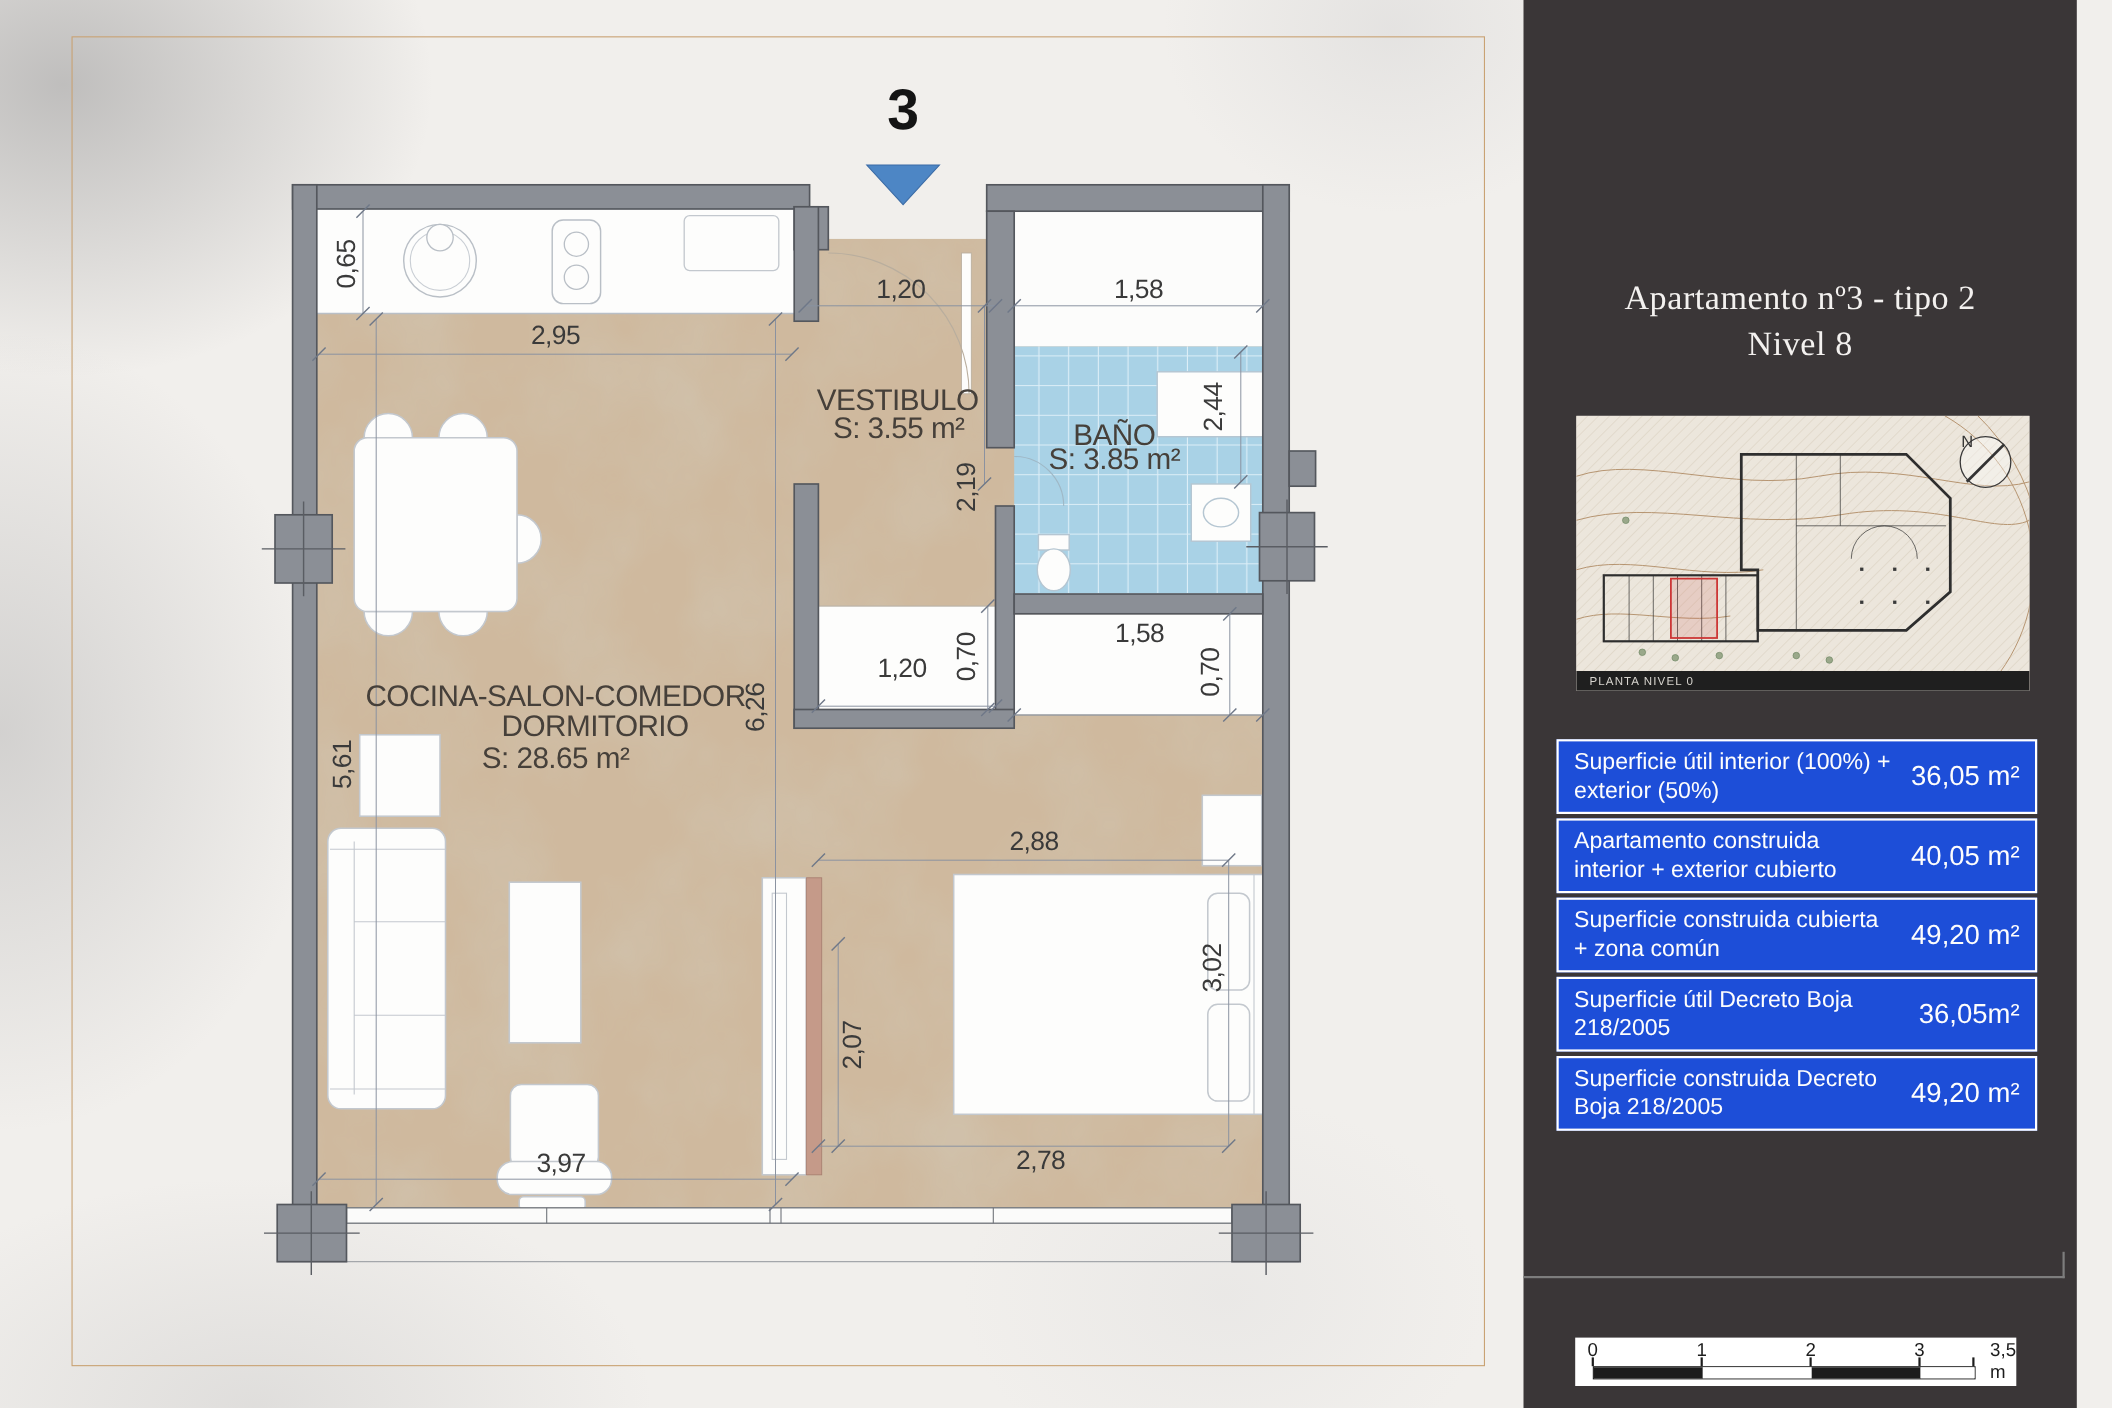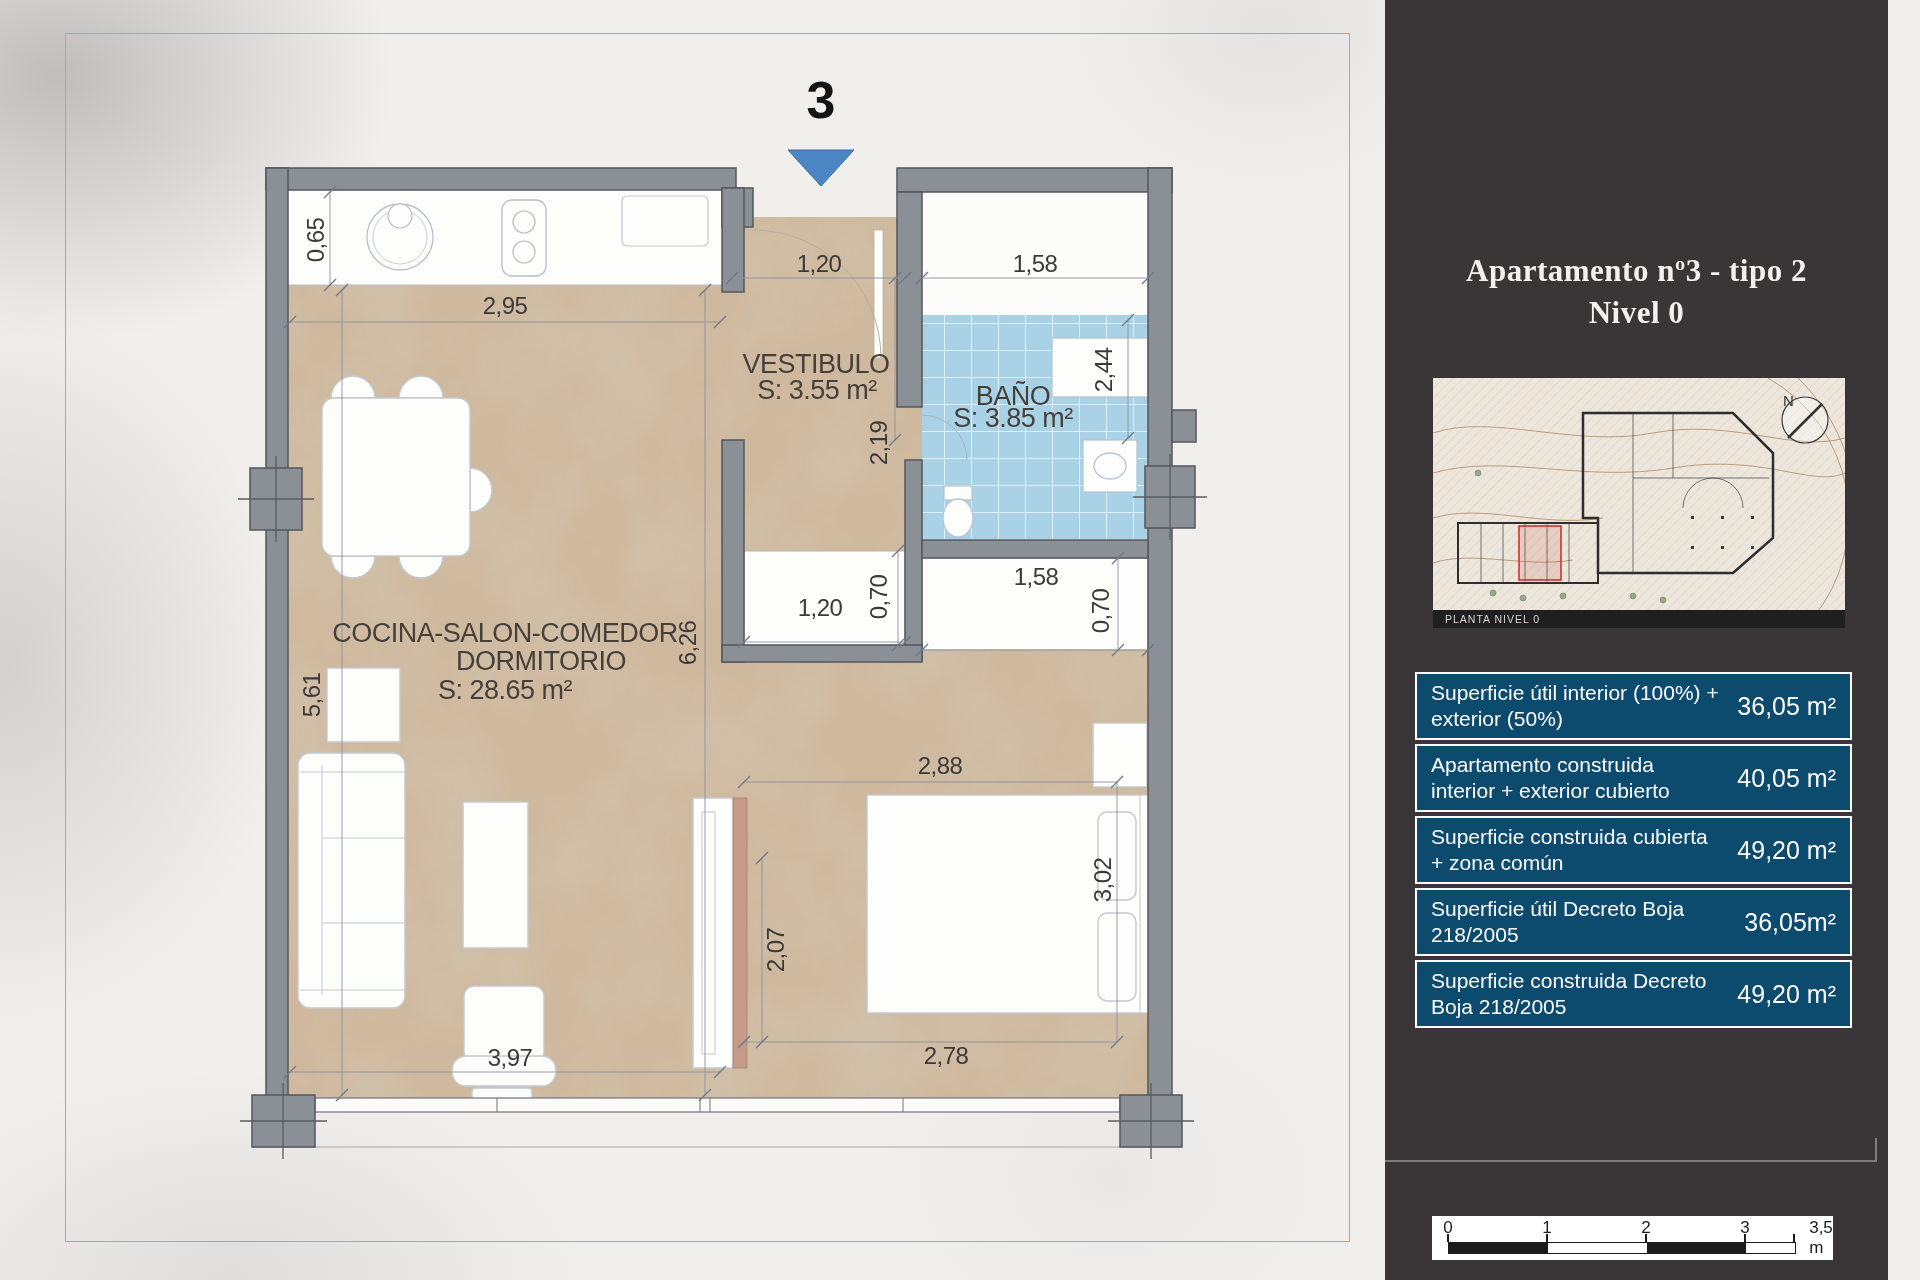--- a/index.html
+++ b/index.html
@@ -28,33 +28,33 @@
   .pl.rot{transform:translate(-50%,-50%) rotate(-90deg);}
   .pl.room{color:#46403a;font-size:27px;}
   .pl.big{font-size:52px;font-weight:bold;color:#141414;letter-spacing:0;}
   
   .sidebar{
     position:absolute;left:1385px;top:0;width:503px;height:1280px;
     background:#3a3637;color:#fff;
   }
   .sb-title{
     position:absolute;top:250px;left:0;width:100%;text-align:center;
-    font-family:"Liberation Serif",serif;font-weight:700;
+    font-family:"Liberation Serif",serif;font-weight:400;
     font-size:31px;line-height:42px;color:#f3f1ef;letter-spacing:.5px;
   }
   .miniplan{
     position:absolute;left:48px;top:378px;width:412px;height:250px;
     background:#ece6dc;
   }
   .sb-table{
     position:absolute;left:30px;top:672px;width:437px;
     display:flex;flex-direction:column;gap:4px;
   }
   .sb-row{
-    border:2px solid #ffffff;background:#0c4a6e;
+    border:2px solid #ffffff;background:#1d4ed8;
     display:flex;align-items:center;gap:8px;
     padding:6px 14px;min-height:52px;box-sizing:border-box;
   }
   .sb-row .lab{width:292px;font-size:21px;line-height:26px;color:#fdfdfd;}
   .sb-row .val{margin-left:auto;font-size:25px;color:#fdfdfd;white-space:nowrap;}
   .sb-divider{position:absolute;left:0;top:1160px;width:492px;height:2px;background:#7d7d7d;}
   .sb-divider-tick{position:absolute;left:490px;top:1138px;width:2px;height:24px;background:#7d7d7d;}
   .scalebar{
     position:absolute;left:47px;top:1216px;width:401px;height:44px;background:#ffffff;
     color:#1c1c1c;
@@ -235,21 +235,21 @@
 <div class="pl rot" style="left:312px;top:695px;">5,61</div>
 <div class="pl" style="left:940px;top:766px;">2,88</div>
 <div class="pl rot" style="left:1103px;top:880px;">3,02</div>
 <div class="pl rot" style="left:776px;top:950px;">2,07</div>
 <div class="pl" style="left:510px;top:1058px;">3,97</div>
 <div class="pl" style="left:946px;top:1056px;">2,78</div>
 
 <div class="sidebar">
   <div class="sb-title">
     <div>Apartamento nº3 - tipo 2</div>
-    <div>Nivel 0</div>
+    <div>Nivel 8</div>
   </div>
 
   <div class="miniplan">
     <svg width="412" height="250" viewBox="0 0 412 250">
       <rect x="0" y="0" width="412" height="232" fill="url(#hatch)"></rect>
       <g fill="none" stroke="#a87f55" stroke-width="0.9" opacity="0.8">
         <path d="M0,55 C60,35 140,70 220,55 S360,75 412,60"></path>
         <path d="M0,95 C70,75 150,105 240,90 S380,110 412,95"></path>
         <path d="M0,140 C50,125 110,150 170,140"></path>
         <path d="M0,185 C40,172 90,190 140,182"></path>

